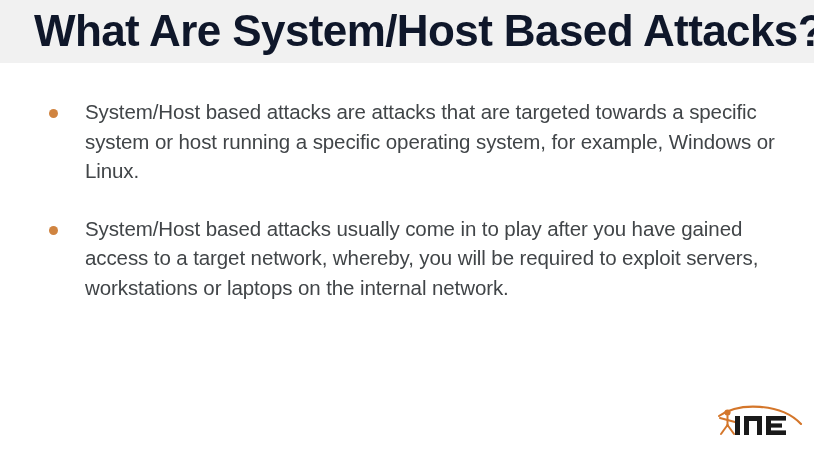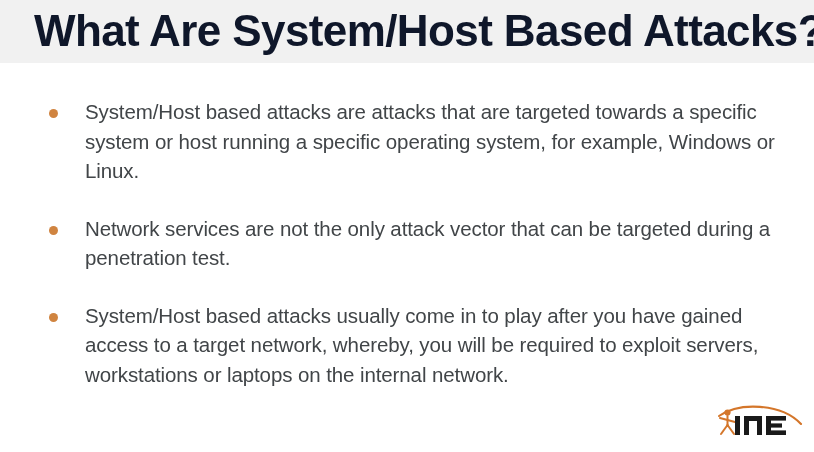--- a/index.html
+++ b/index.html
@@ -119,24 +119,20 @@
   <div class="slide-title">What Are System/Host Based Attacks?</div>
 
   <div class="body">
     <ul class="bullet-list">
 
       <li class="bullet-item">
         <span class="bullet-dot"></span>
         <span class="bullet-text">System/Host based attacks are attacks that are targeted towards a specific system or host running a specific operating system, for example, Windows or Linux.</span>
       </li>
 
-      <li class="bullet-item">
-        <span class="bullet-dot"></span>
-        <span class="bullet-text">Network services are not the only attack vector that can be targeted during a penetration test.</span>
-      </li>
 
       <li class="bullet-item">
         <span class="bullet-dot"></span>
         <span class="bullet-text">System/Host based attacks usually come in to play after you have gained access to a target network, whereby, you will be required to exploit servers, workstations or laptops on the internal network.</span>
       </li>
 
     </ul>
   </div>
 
   <div class="logo">

